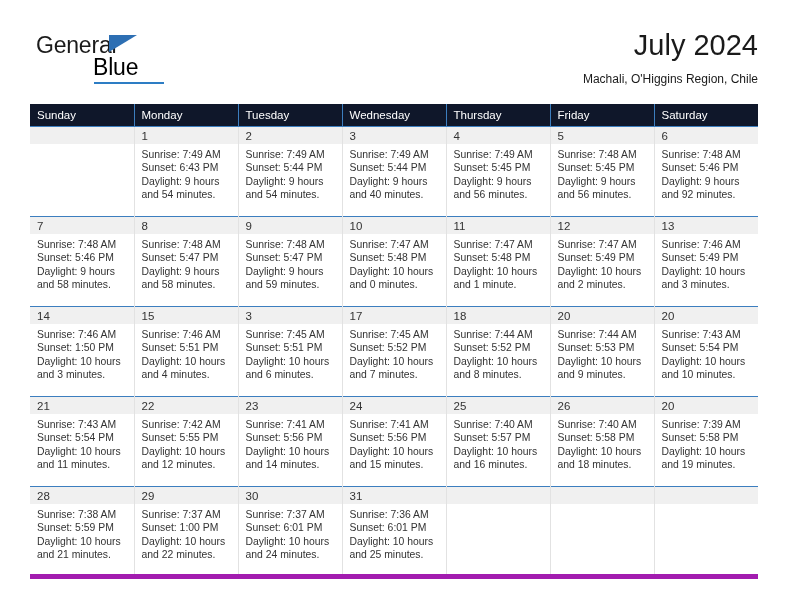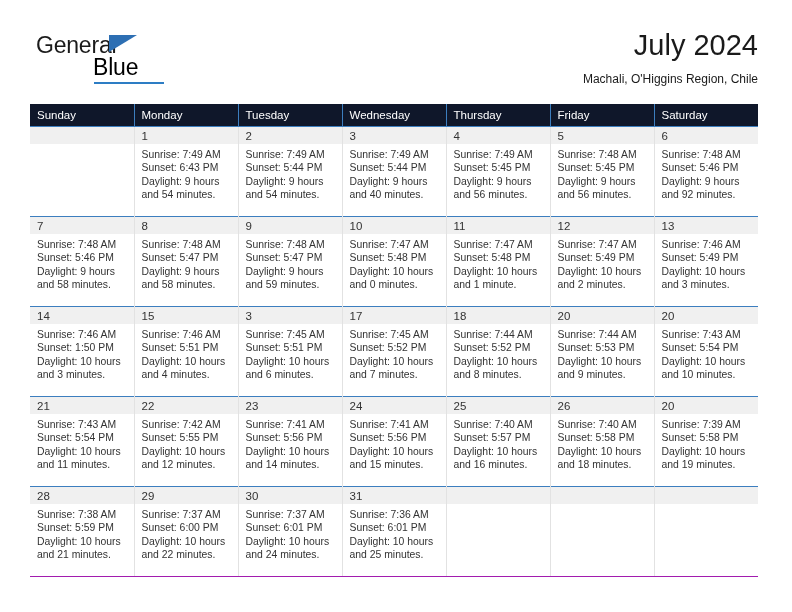--- a/index.html
+++ b/index.html
@@ -117,21 +117,21 @@
     padding: 0;
     border-right: 1px solid #e2e2e2;
     border-top: 1px solid #3c7ebf;
     box-sizing: border-box;
     height: 90px;
     width: 104px;
   }
   .calendar td:last-child,
   .calendar th:last-child { border-right: none; }
   .calendar tbody tr:last-child td {
-    border-bottom: 1px solid #a21caf;
+    border-bottom: 5px solid #a21caf;
   }
   .daynum {
     background: #f0f0f0;
     font-size: 11.5px;
     color: #333333;
     padding: 3px 0 3px 7px;
     height: 17px;
     box-sizing: border-box;
   }
   .cell-body {
@@ -438,21 +438,21 @@
               <div>Sunrise: 7:38 AM</div>
               <div>Sunset: 5:59 PM</div>
               <div>Daylight: 10 hours</div>
               <div>and 21 minutes.</div>
             </div>
           </td>
           <td>
             <div class="daynum">29</div>
             <div class="cell-body">
               <div>Sunrise: 7:37 AM</div>
-              <div>Sunset: 6:00 PM</div>
+              <div>Sunset: 1:00 PM</div>
               <div>Daylight: 10 hours</div>
               <div>and 22 minutes.</div>
             </div>
           </td>
           <td>
             <div class="daynum">30</div>
             <div class="cell-body">
               <div>Sunrise: 7:37 AM</div>
               <div>Sunset: 6:01 PM</div>
               <div>Daylight: 10 hours</div>

